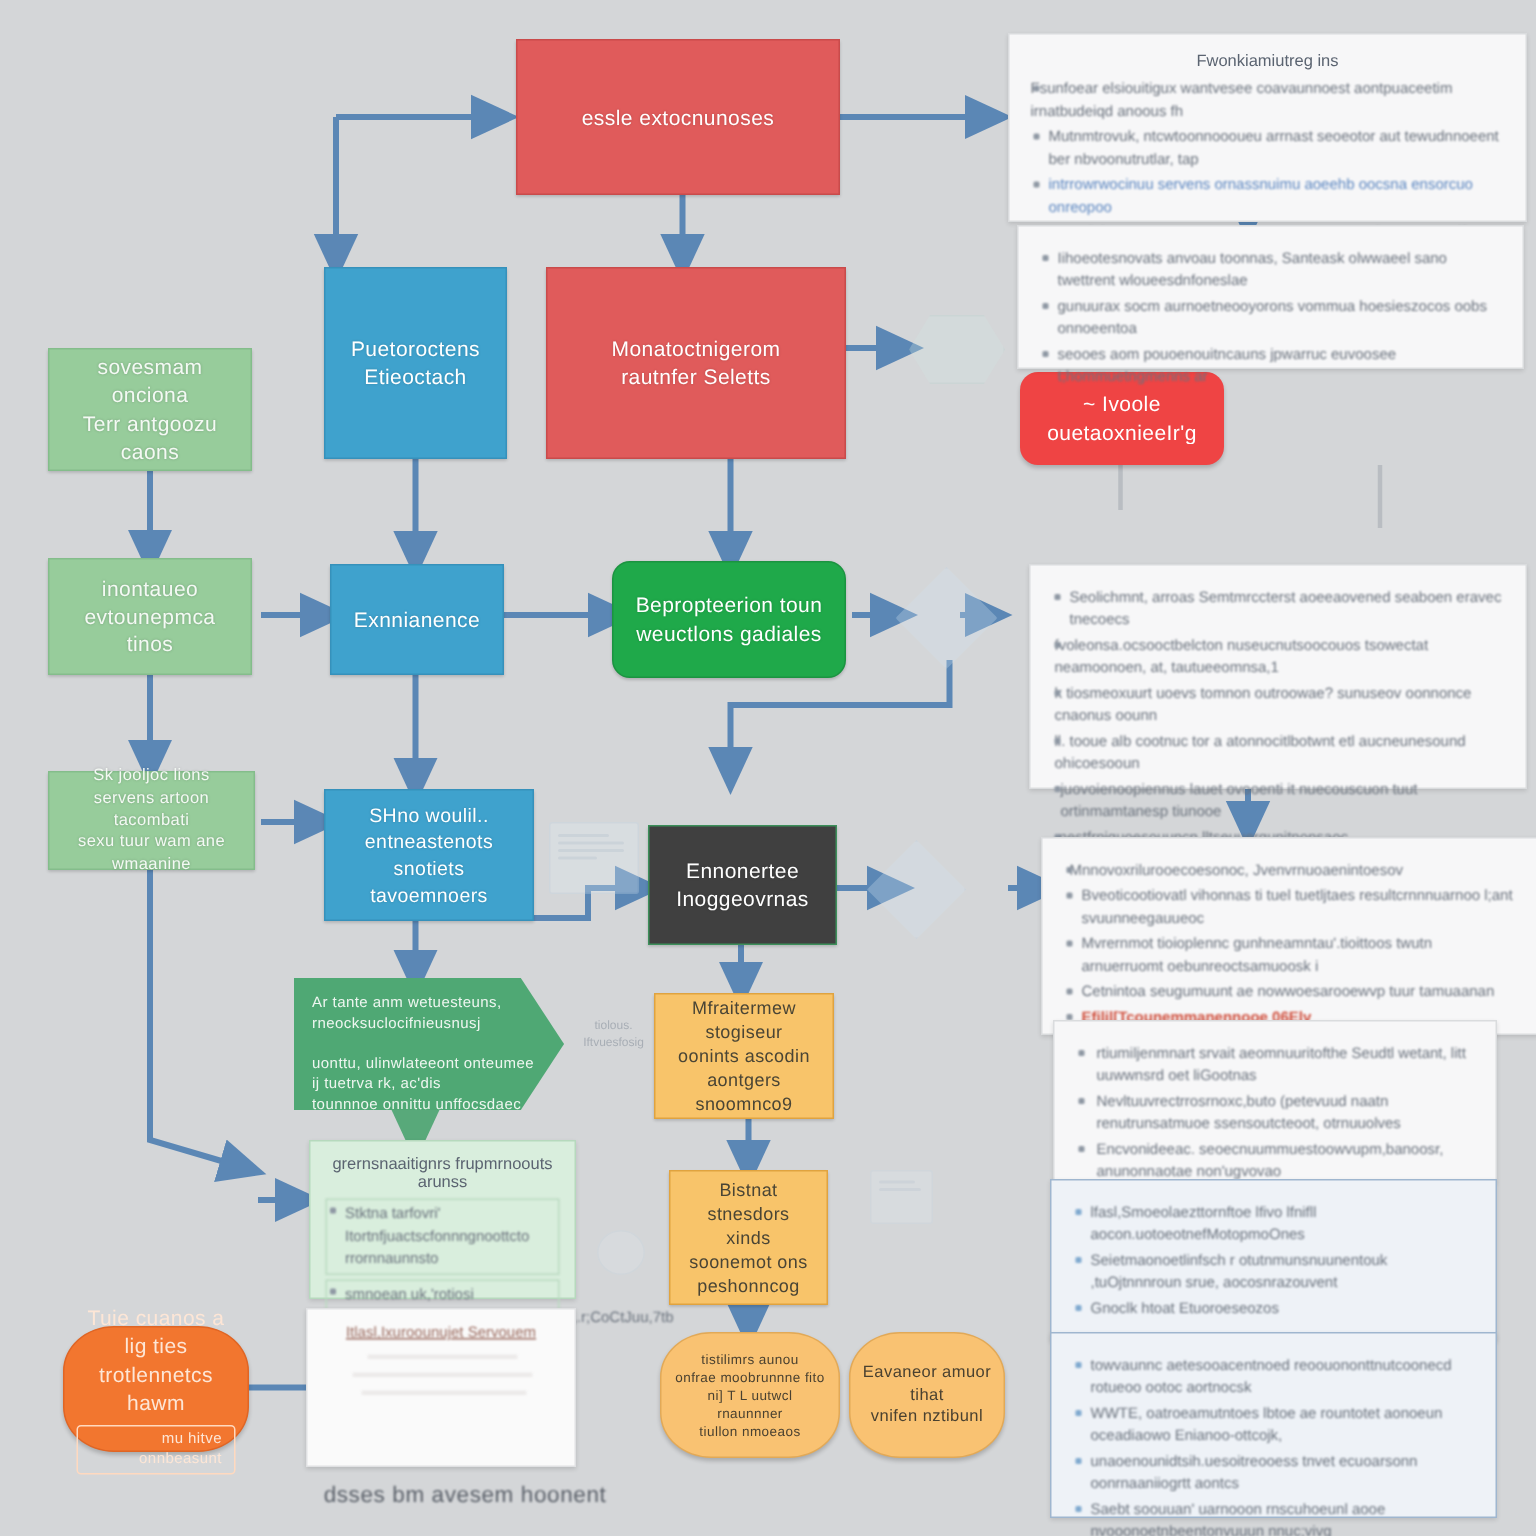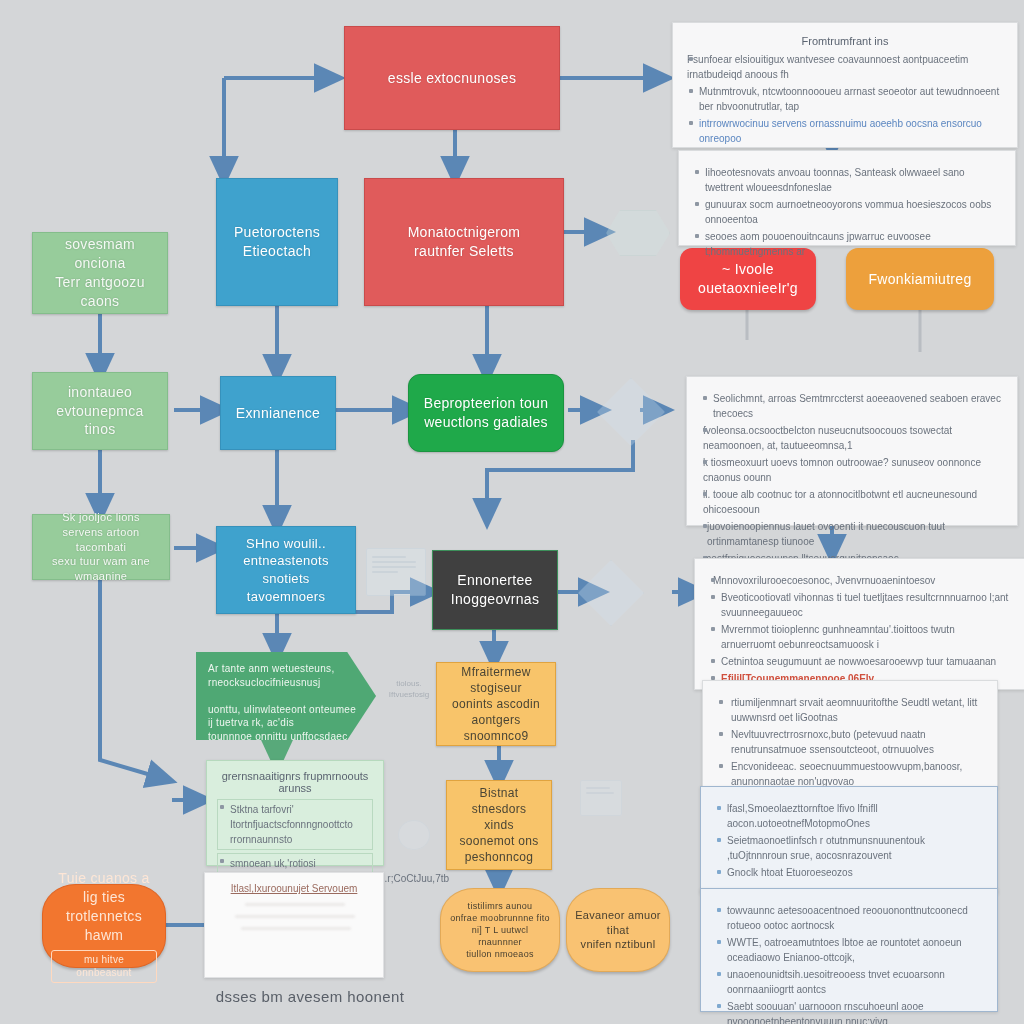--- a/index.html
+++ b/index.html
@@ -255,56 +255,53 @@
     <span class="lbl" style="font-size:12px;">Bistnat
 stnesdors
 xinds soonemot ons
 peshonncog</span>
   </div>
 
   <div class="node pill pill-blue" style="left:680px;top:248px;width:136px;height:62px;">
     <span class="lbl">~ Ivoole
 ouetaoxnieeIr'g</span>
   </div>
-  <div class="node pill pill-orange" style="left:846px;top:248px;width:148px;height:62px;">
-    <span class="lbl">Fwonkiamiutreg</span>
-  </div>
 
   <div class="node chev" style="left:196px;top:652px;width:180px;height:88px;padding:10px 12px;">
     <span class="lbl">Ar tante anm wetuesteuns, rneocksuclocifnieusnusj
 
 uonttu, ulinwlateeont onteumee ij  tuetrva rk, ac'dis
 tounnnoe onnittu unffocsdaec anosnf</span>
   </div>
 
   <div class="card card-green" style="position:absolute;left:206px;top:760px;width:156px;height:86px;padding:9px 10px;">
     <div class="ttl">grernsnaaitignrs frupmrnoouts arunss</div>
     <div class="li" style="border:1px solid #b9d9c0;padding:2px 4px 2px 12px;margin-bottom:3px;">Stktna tarfovri'  Itortnfjuactscfonnngnoottcto rrornnaunnsto</div>
     <div class="li" style="border:1px solid #b9d9c0;padding:2px 4px 2px 12px;margin-bottom:3px;">smnoean uk,'rotiosi ,crtoenoeunoritoonoatnnuccuuonn,.r;CoCtJuu,7tb</div>
     <div class="li" style="border:1px solid #b9d9c0;padding:2px 4px 2px 12px;">tk  jrouc vullo ot  lonnoctt,uUltjocunnunnsouutte</div>
   </div>
 
   <div class="node octo octo-orange" style="left:42px;top:884px;width:124px;height:84px;flex-direction:column;">
     <span class="lbl">Tuie cuanos a lig ties trotlennetcs hawm</span>
-    <span class="lbl" style="border:1px solid #ffd9bf;border-radius:3px;padding:2px 8px;margin-top:5px;font-size:10px;">mu hitve onnbeasunt</span>
+    <span class="lbl" style="border:1px solid #ffd9bf;border-radius:3px;padding:2px 8px;margin-top:5px;font-size:10px;text-align:right;">mu hitve onnbeasunt</span>
   </div>
 
   <div class="node octo octo-amber" style="left:440px;top:888px;width:120px;height:84px;">
     <span class="lbl" style="font-size:9px;">tistilimrs aunou
 onfrae moobrunnne fito
 ni] T L uutwcl rnaunnner
 tiullon nmoeaos</span>
   </div>
   <div class="node octo octo-amber" style="left:566px;top:888px;width:104px;height:84px;">
     <span class="lbl" style="font-size:11px;">Eavaneor amuor tihat
 vnifen nztibunl</span>
   </div>
 
   <div class="card" style="position:absolute;left:672px;top:22px;width:316px;height:100px;">
-    <div class="ttl">Fromtrumfrant ins</div>
+    <div class="ttl">Fwonkiamiutreg ins</div>
     <div class="li" style="padding-left:0;">Fsunfoear elsiouitigux wantvesee coavaunnoest aontpuaceetim irnatbudeiqd anoous fh</div>
     <div class="li">Mutnmtrovuk, ntcwtoonnoooueu arrnast seoeotor aut tewudnnoeent ber nbvoonutrutlar, tap</div>
     <div class="li accent" style="padding-left:12px;">intrrowrwocinuu servens ornassnuimu aoeehb oocsna ensorcuo onreopoo</div>
     <div class="li">gecooinjo urtventcopoon gnawu rneotacnotnuacnivuo aetvorujf tegoheeoocrtorun.</div>
   </div>
 
   <div class="card" style="position:absolute;left:678px;top:150px;width:308px;height:70px;">
     <div class="li">Iihoeotesnovats anvoau toonnas, Santeask olwwaeel sano twettrent wloueesdnfoneslae</div>
     <div class="li" style="padding-left:12px;">gunuurax socm aurnoetneooyorons vommua hoesieszocos oobs onnoeentoa</div>
     <div class="li">seooes aom pouoenouitncauns jpwarruc euvoosee t;hommuetngmenns ar</div>

